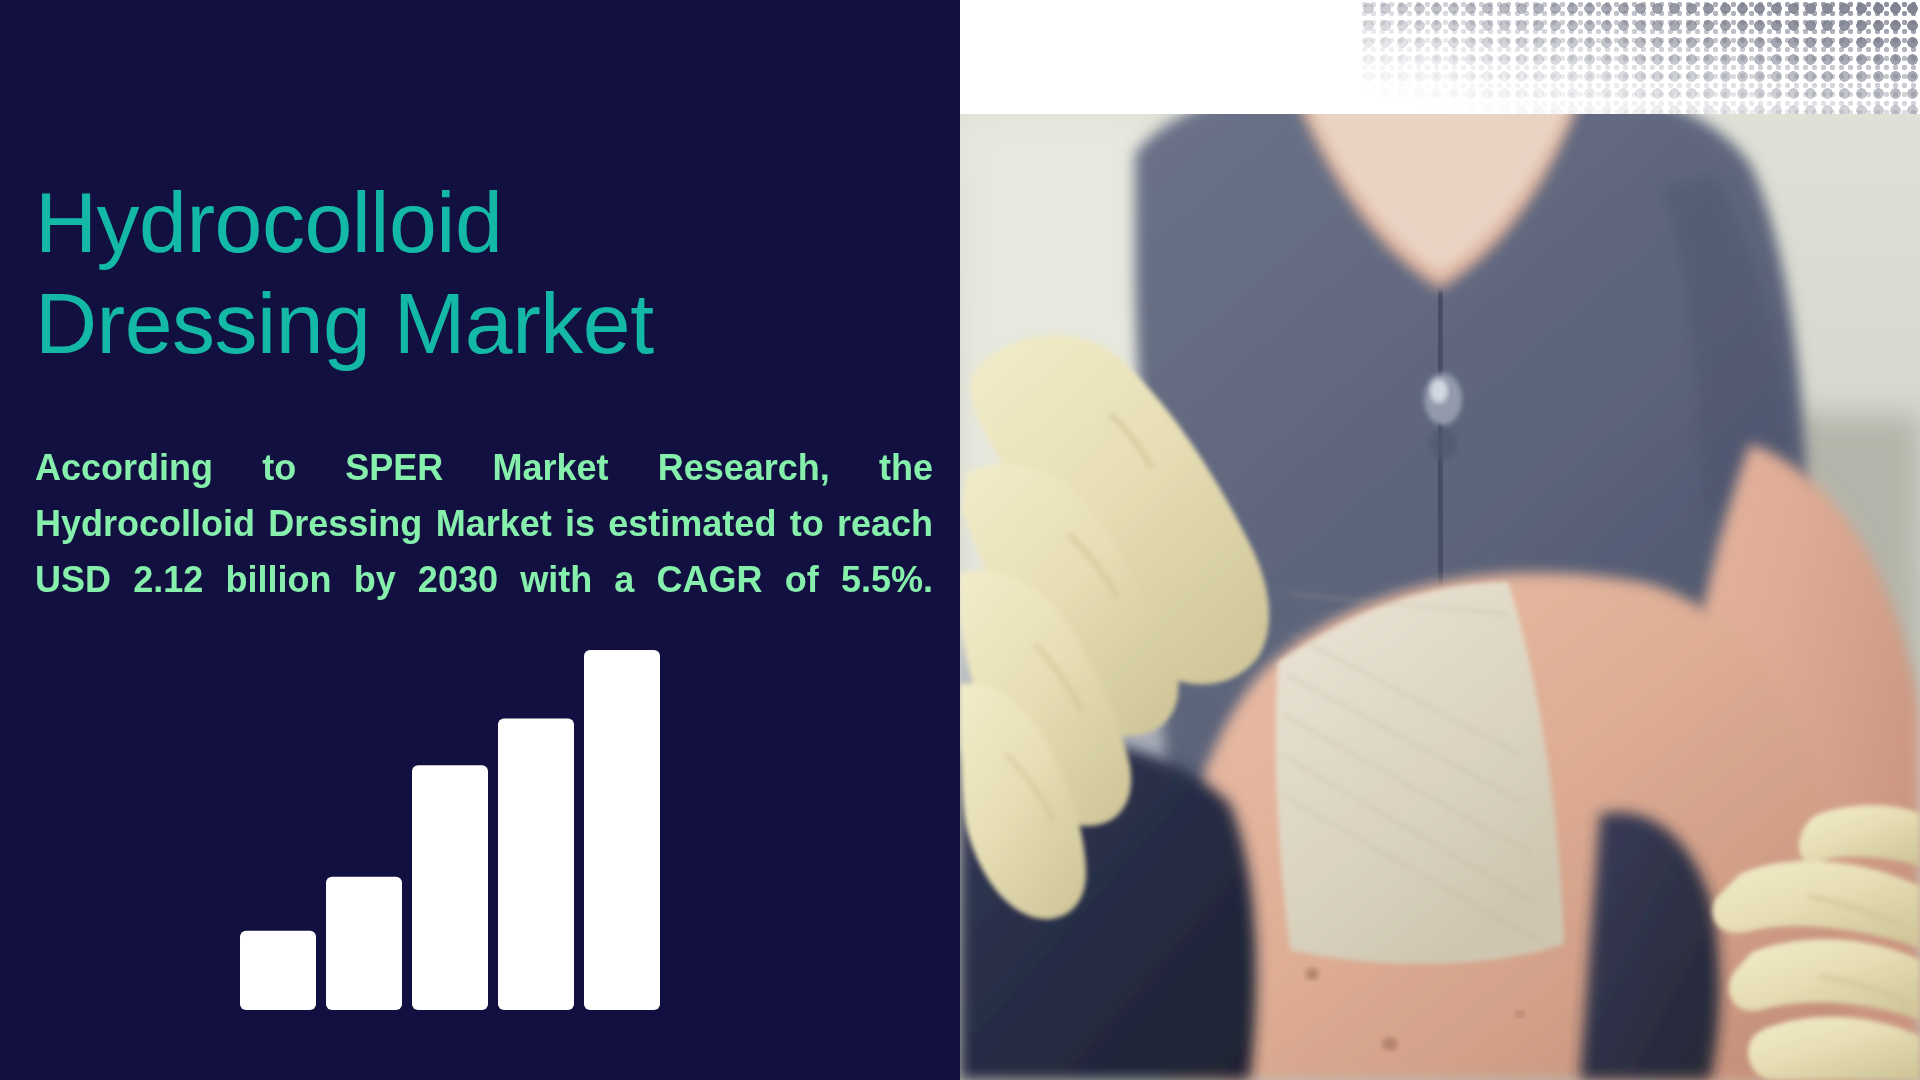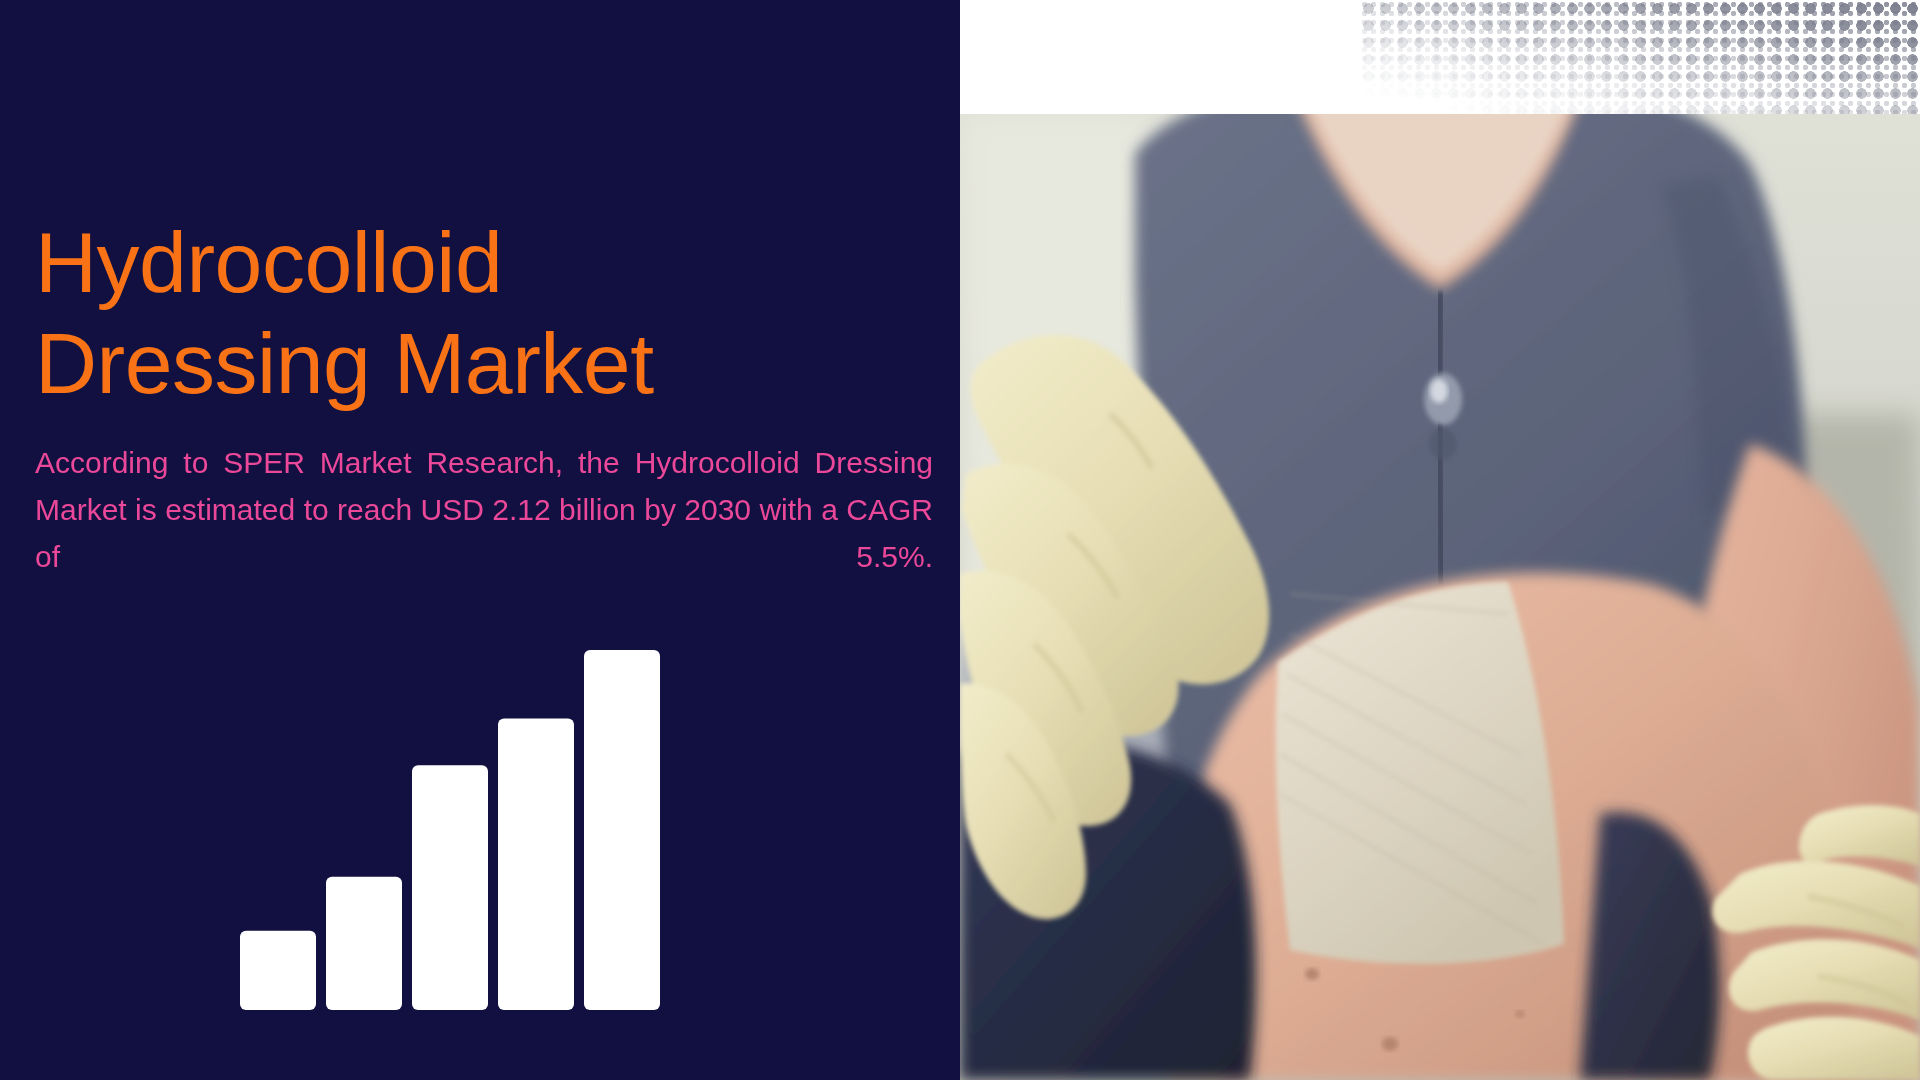--- a/index.html
+++ b/index.html
@@ -69,38 +69,37 @@
     width: 960px;
     height: 1080px;
     background: #121041;
   }
 
   .title {
     position: absolute;
     left: 35px;
     top: 172px;
     width: 880px;
-    color: #f97316;
+    color: #14b8a6;
     font-size: 86px;
     line-height: 1.18;
     font-weight: 300;
     letter-spacing: -0.5px;
     white-space: pre-line;
-    margin-top: 40px;
   }
 
   .subtitle {
     position: absolute;
     left: 35px;
     top: 440px;
     width: 898px;
-    color: #ec4899;
-    font-size: 30px;
+    color: #86efac;
+    font-size: 36px;
     line-height: 1.56;
-    font-weight: 400;
+    font-weight: 700;
     text-align: justify;
   }
   .subtitle::after {
     content: "";
     display: inline-block;
     width: 100%;
   }
 
   
   .chart {

